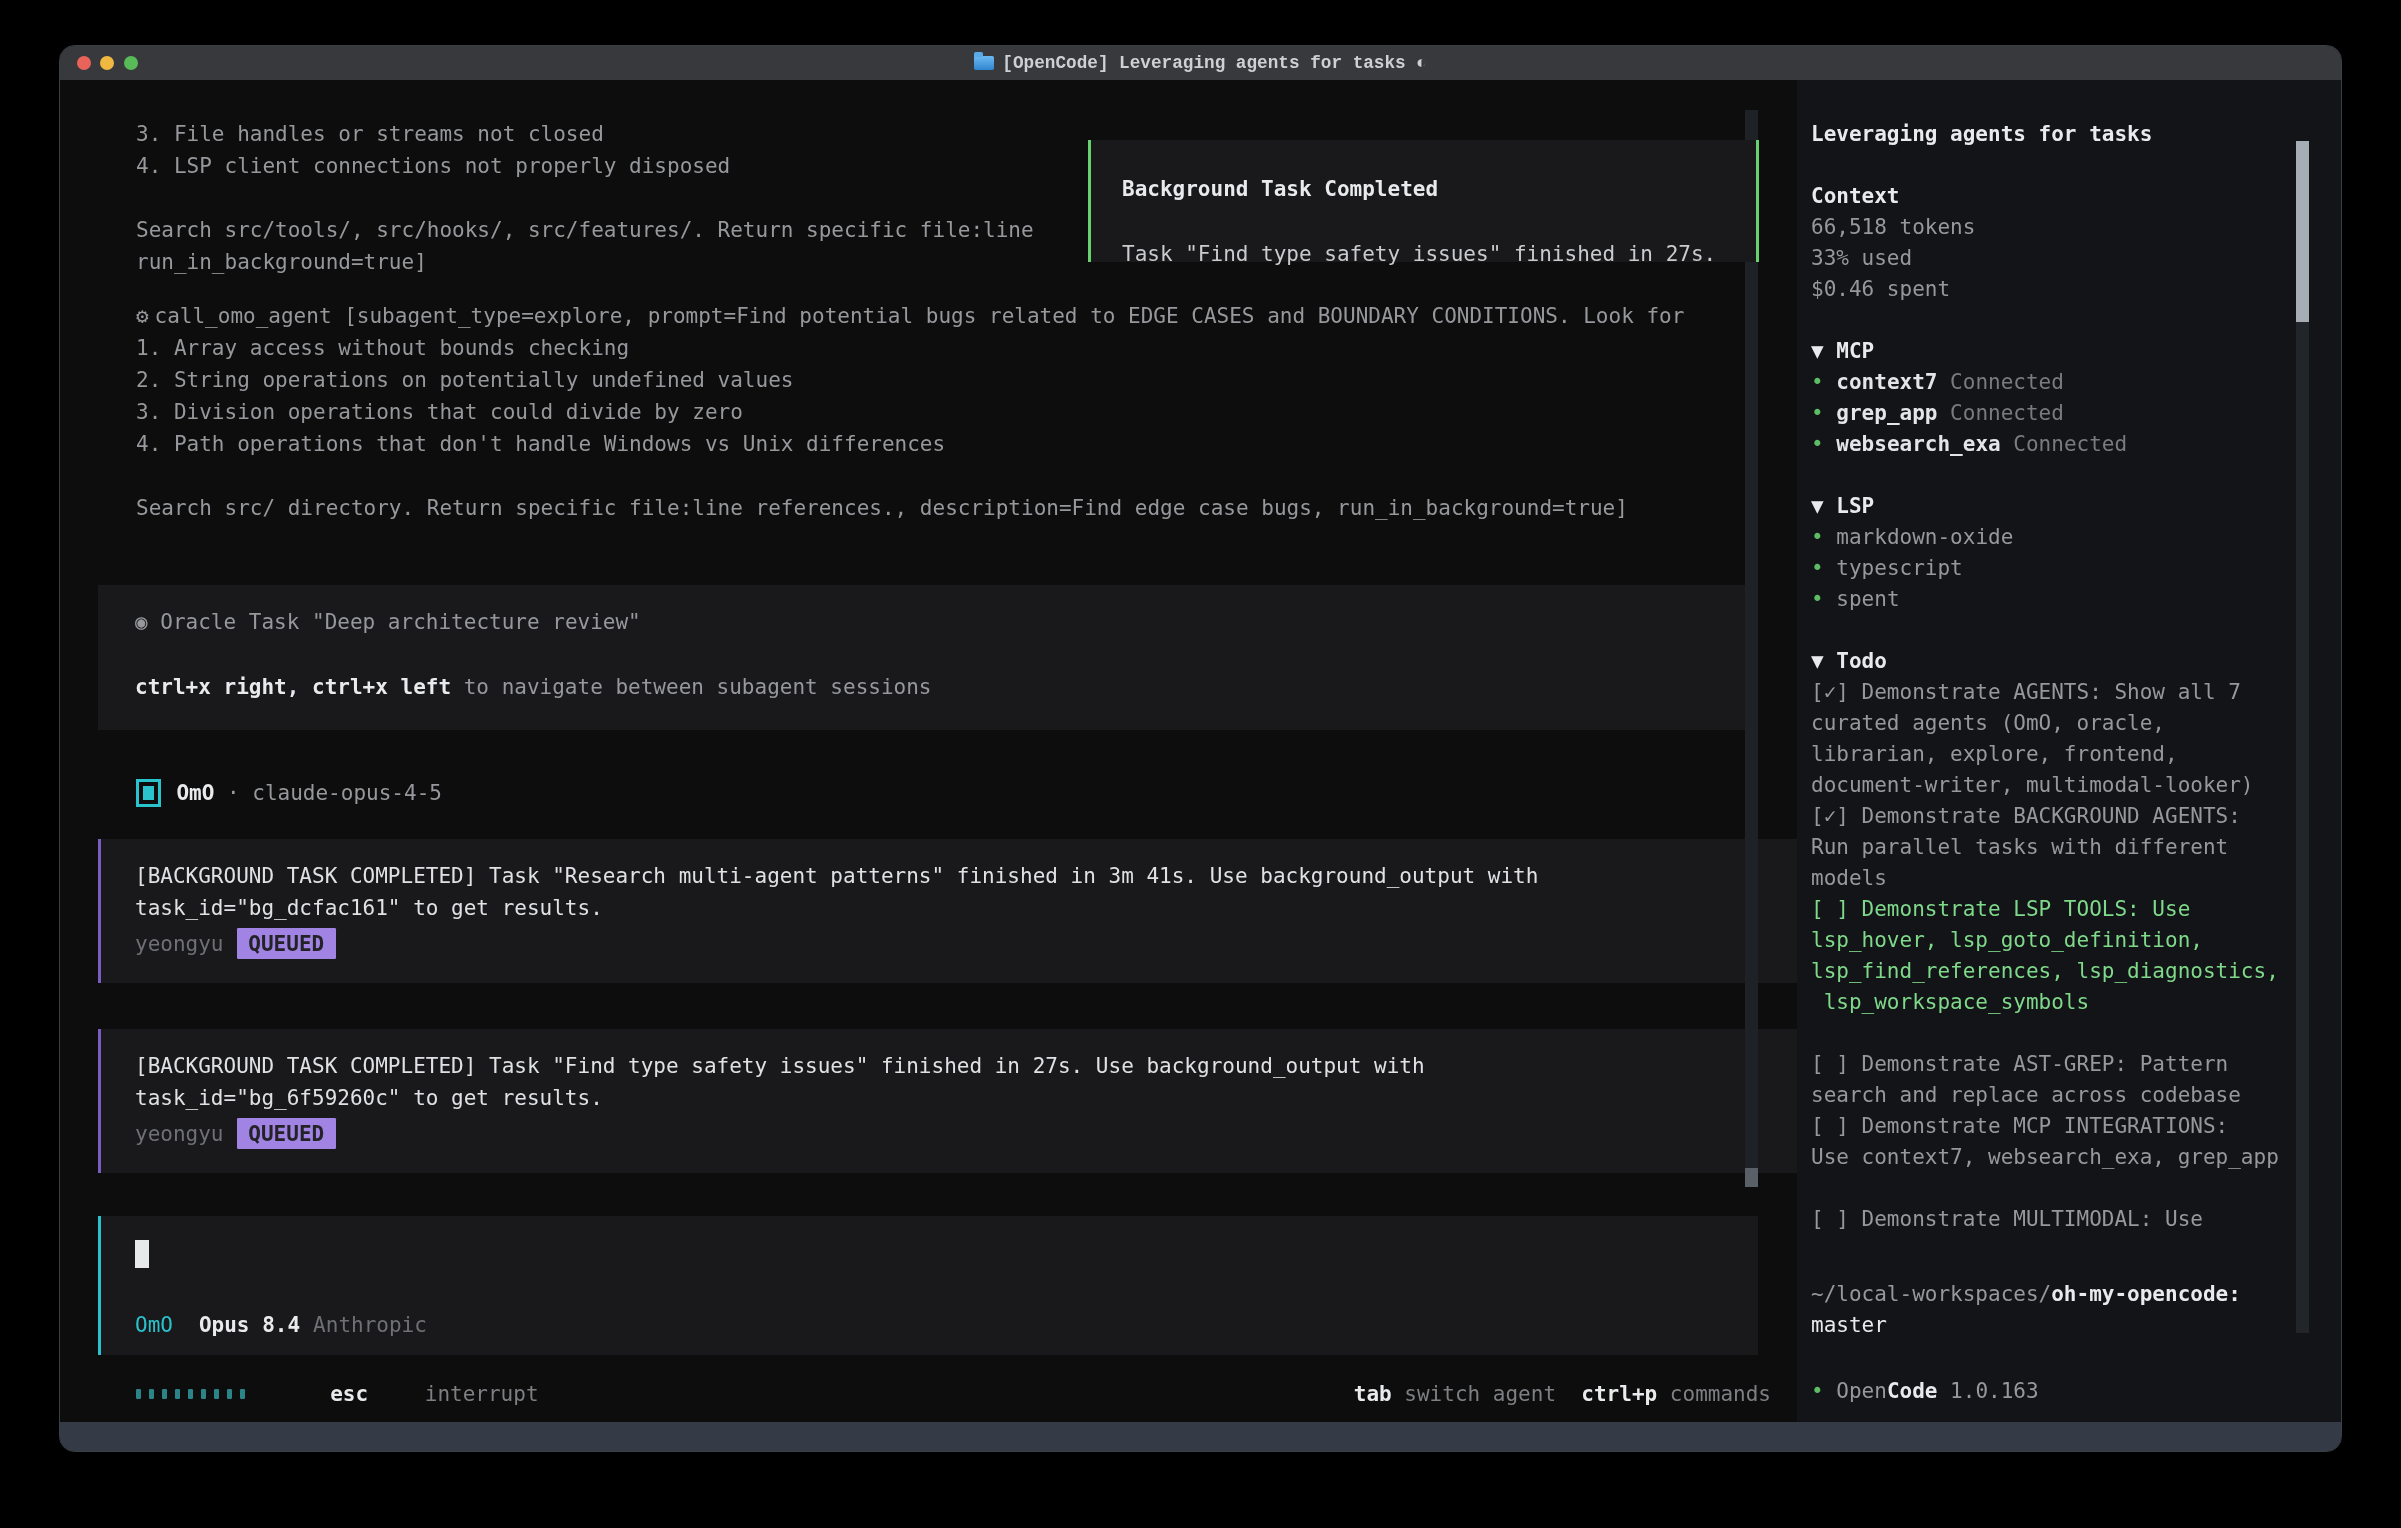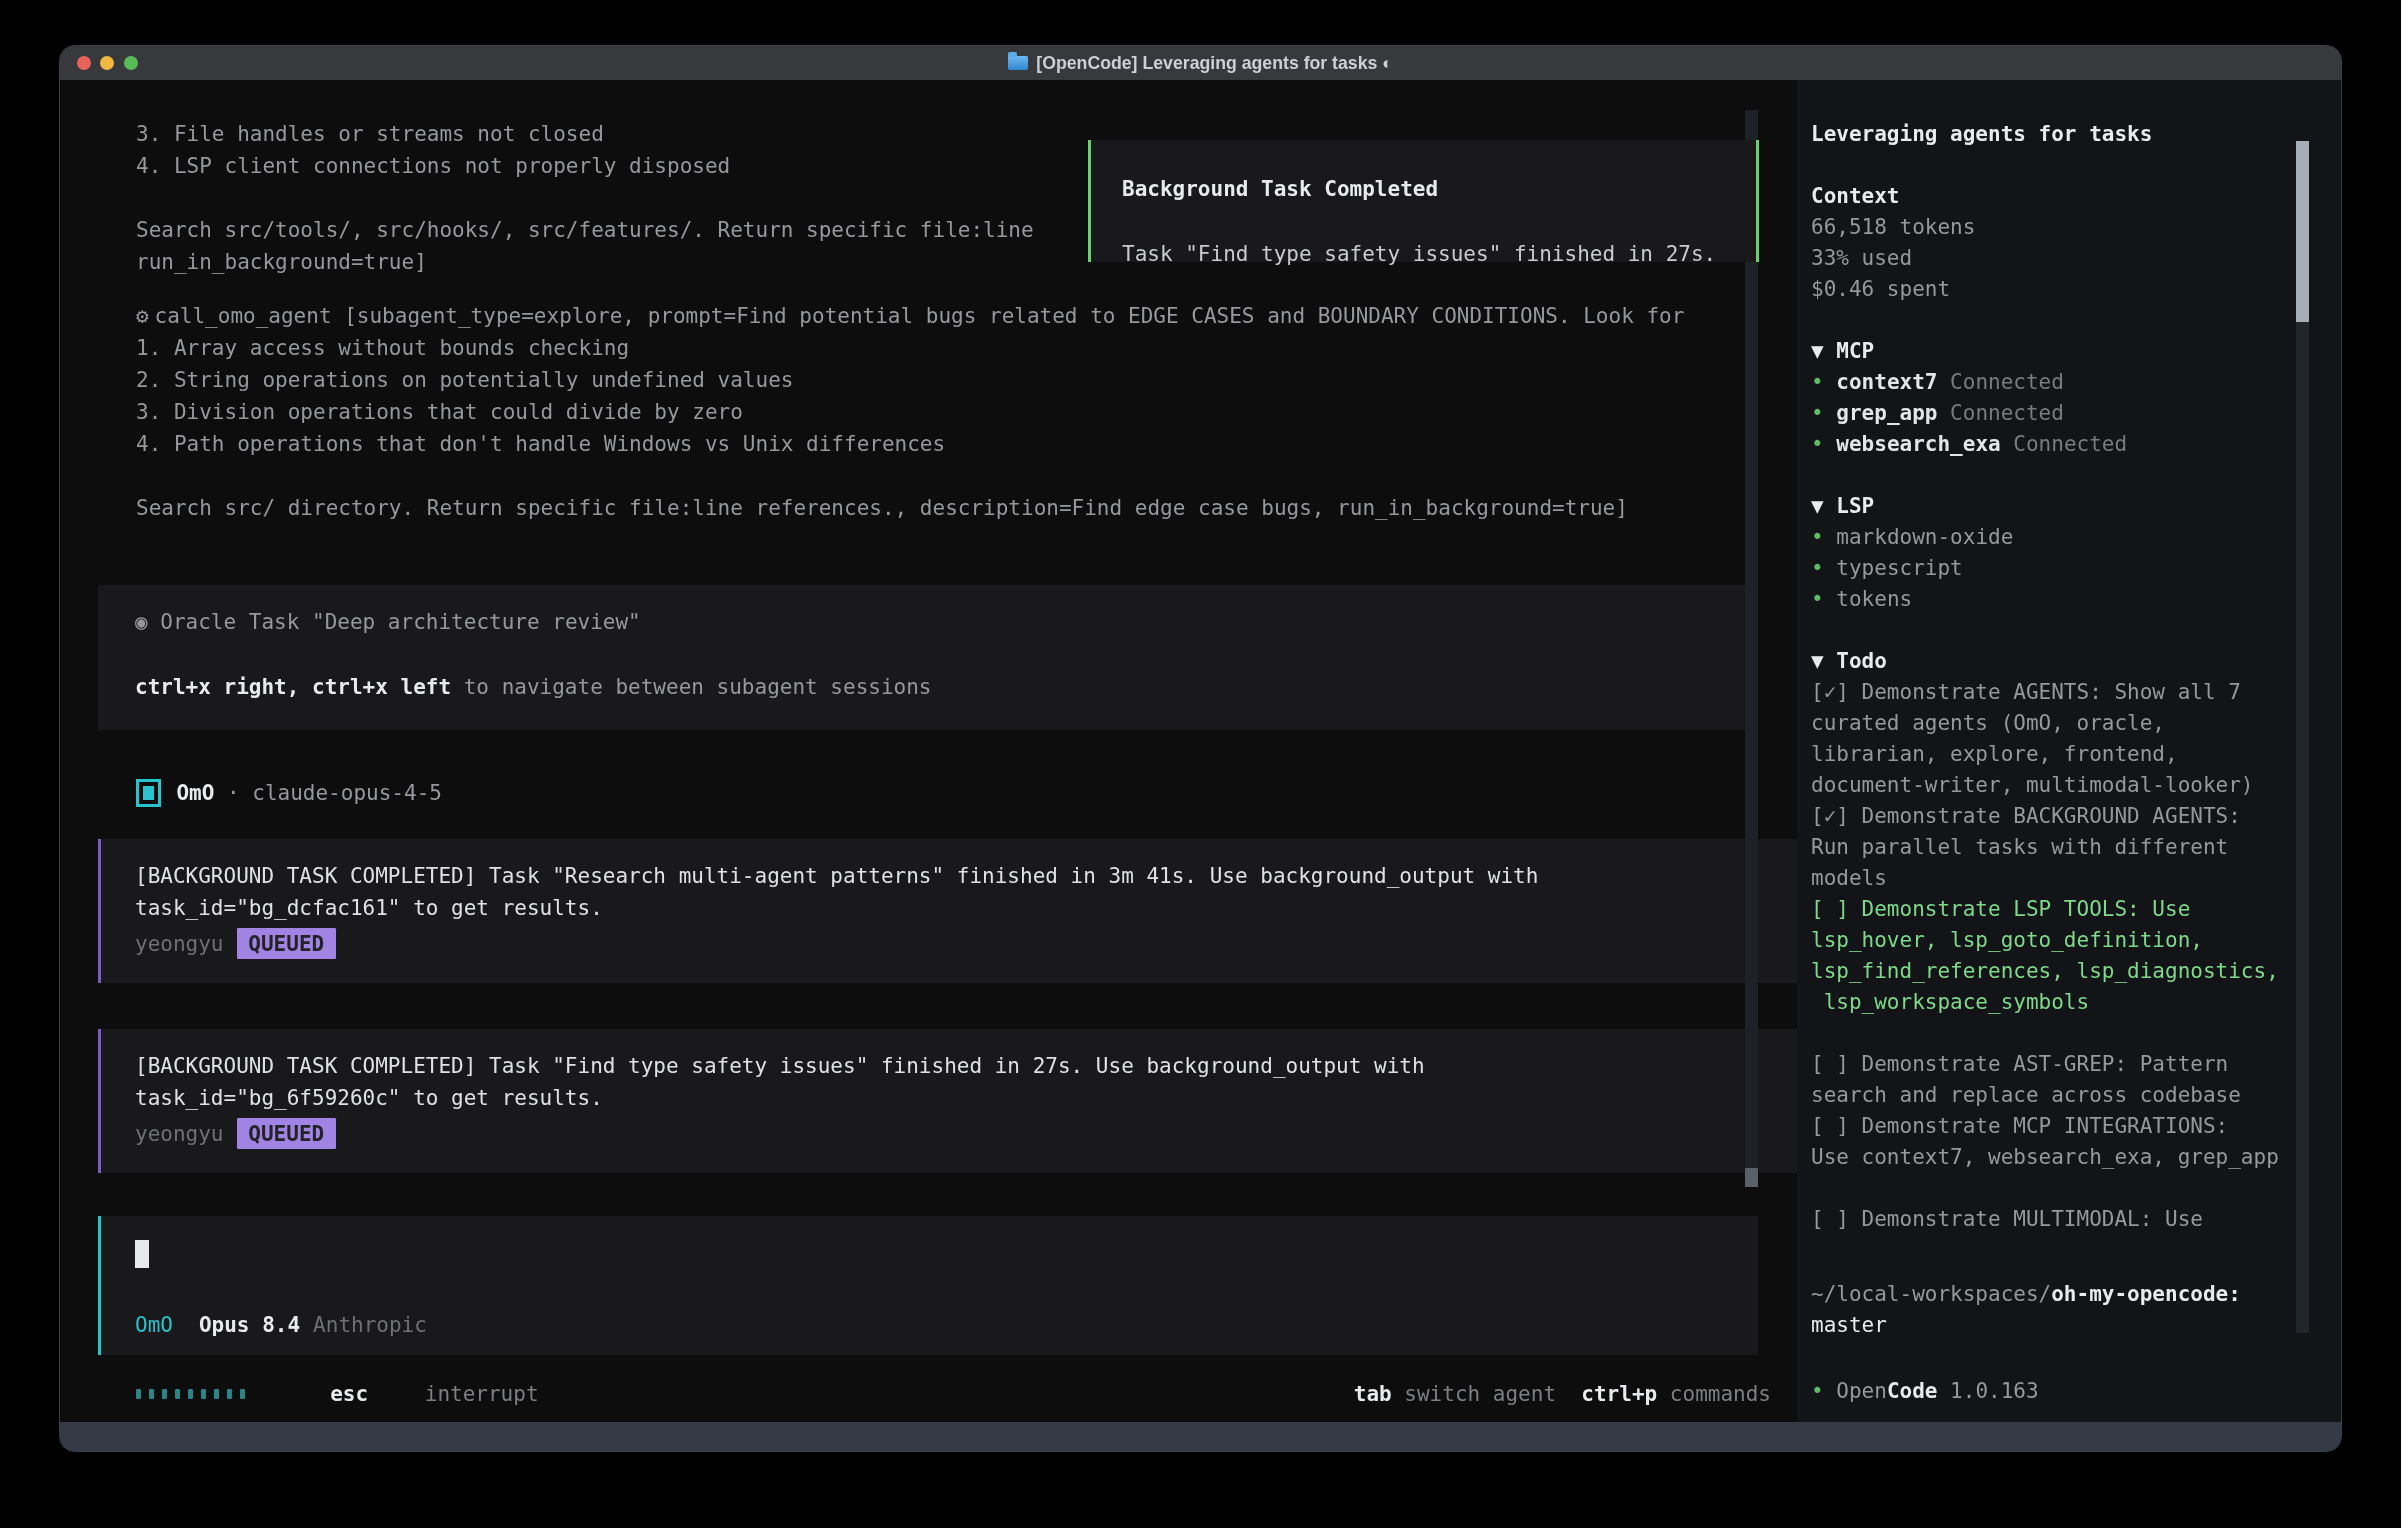--- a/index.html
+++ b/index.html
@@ -12,21 +12,21 @@
     overflow:hidden;
   }
   .titlebar {
     position:absolute; left:0; top:0; width:100%; height:34px;
     background:#37393d; display:flex; align-items:center; justify-content:center;
   }
   .traffic { position:absolute; left:16.5px; top:10px; display:flex; gap:9.5px; }
   .light { width:14px; height:14px; border-radius:50%; }
   .light.red{ background:#e8645a; } .light.yellow{ background:#f0b841; } .light.green{ background:#58bb58; }
   .titletext {
-    display:flex; align-items:center; font-family:Liberation Sans, sans-serif;
+    display:flex; align-items:center; font-family:Liberation Mono, monospace;
     font-weight:bold; font-size:17.7px; color:#cdd0d4;
   }
   .folder-icon { width:20px; height:14.8px; background:linear-gradient(#6db9f2,#2f86cf); border-radius:1.8px; position:relative; margin-right:8.3px; }
   .folder-icon::before { content:""; position:absolute; top:-3.5px; left:0; width:8.9px; height:4.7px; background:#5aa9e8; border-radius:1.8px 1.8px 0 0; }
 
   .main { position:absolute; left:0; top:34px; width:1737px; height:1342px; background:#0d0d0e; }
   .sidebar { position:absolute; left:1737px; top:34px; width:546px; height:1342px; background:#131417; padding:39px 14px 0 14px; font-size:21px; line-height:31px; color:#96989b; }
   .bottombar { position:absolute; left:0; top:1376px; width:100%; height:31px; background:#343b47; border-radius:0 0 14px 14px; }
 
   pre, .preline { font-family:inherit; white-space:pre; }
@@ -211,21 +211,21 @@
     <div class="sb-item gray">$0.46 spent</div>
 
     <div class="sb-head">▼ MCP</div>
     <div class="sb-item"><span class="sb-bullet">•</span> <span class="sb-name">context7</span><span class="sb-status"> Connected</span></div>
     <div class="sb-item"><span class="sb-bullet">•</span> <span class="sb-name">grep_app</span><span class="sb-status"> Connected</span></div>
     <div class="sb-item"><span class="sb-bullet">•</span> <span class="sb-name">websearch_exa</span><span class="sb-status"> Connected</span></div>
 
     <div class="sb-head">▼ LSP</div>
     <div class="sb-item"><span class="sb-bullet">•</span> <span class="gray">markdown-oxide</span></div>
     <div class="sb-item"><span class="sb-bullet">•</span> <span class="gray">typescript</span></div>
-    <div class="sb-item"><span class="sb-bullet">•</span> <span class="gray">tokens</span></div>
+    <div class="sb-item"><span class="sb-bullet">•</span> <span class="gray">spent</span></div>
 
     <div class="sb-head">▼ Todo</div>
     <div class="sb-pre gray">[✓] Demonstrate AGENTS: Show all 7
 curated agents (OmO, oracle,
 librarian, explore, frontend,
 document-writer, multimodal-looker)
 [✓] Demonstrate BACKGROUND AGENTS:
 Run parallel tasks with different
 models</div>
     <div class="sb-pre greentext">[ ] Demonstrate LSP TOOLS: Use

